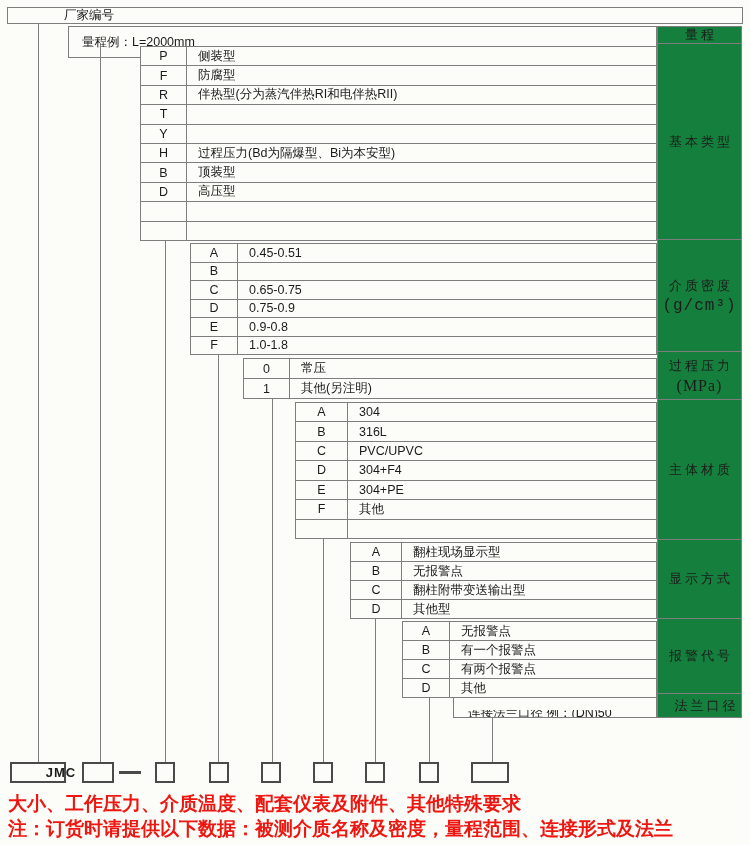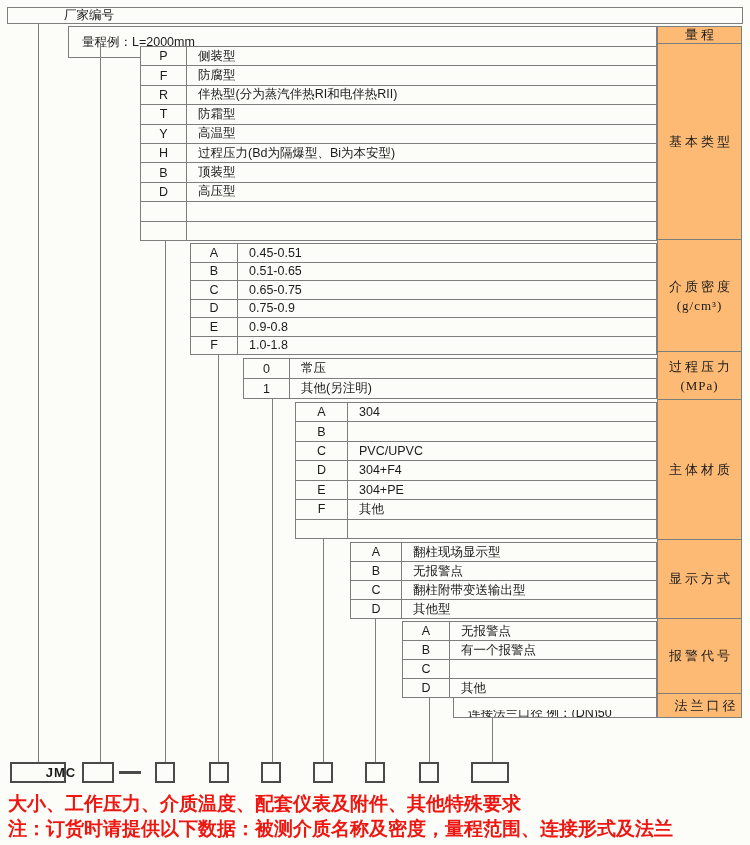--- a/index.html
+++ b/index.html
@@ -18,27 +18,27 @@
   #sec-basic   {left:140px;top:46px; width:517px;} #sec-basic .row{height:19.4px;}  #sec-basic .code{width:46px;}
   #sec-density {left:190px;top:243px;width:467px;} #sec-density .row{height:18.5px;}#sec-density .code{width:47px;}
   #sec-pressure{left:243px;top:358px;width:414px;} #sec-pressure .row{height:20px;} #sec-pressure .code{width:46px;}
   #sec-material{left:295px;top:402px;width:362px;} #sec-material .row{height:19.43px;}#sec-material .code{width:52px;}
   #sec-display {left:350px;top:542px;width:307px;} #sec-display .row{height:19px;}  #sec-display .code{width:51px;}
   #sec-alarm   {left:402px;top:621px;width:255px;} #sec-alarm .row{height:19px;}    #sec-alarm .code{width:47px;}
   #sec-flange  {left:453px;top:697px;width:204px;} #sec-flange .row{height:20px;}
   #sec-flange .desc{padding-left:14px;margin-top:12px;}
   
   #labels{position:absolute;left:657px;top:26px;width:85px;height:692px;border:1px solid #7e7e7e;
-          box-sizing:border-box;font-family:"Liberation Serif",serif;background:#fdba74;}
+          box-sizing:border-box;font-family:"Liberation Serif",serif;background:#15803d;}
   .lcell{box-sizing:border-box;border-bottom:1px solid #7e7e7e;display:flex;flex-direction:column;
          align-items:center;justify-content:center;font-size:13px;letter-spacing:3px;text-indent:3px;}
   .lcell:last-child{border-bottom:none;padding-left:11px;}
-  .lc-range{height:17px;} .lc-basic{height:196px;} .lc-density{height:112px;} .lc-pressure{height:48px;}
+  .lc-range{height:17px;} .lc-basic{height:196px;} .lc-density{height:112px;font-family:Liberation Mono, monospace;} .lc-pressure{height:48px;}
   .lc-material{height:140px;} .lc-display{height:79px;} .lc-alarm{height:75px;align-items:center;} .lc-flange{height:23px;}
-  .lunit{letter-spacing:1px;text-indent:0;font-size:13px;margin-top:2px;}
+  .lunit{letter-spacing:1px;text-indent:0;font-size:16px;margin-top:2px;}
   
   .vl{position:absolute;width:1px;background:#7e7e7e;}
   
   .mb{position:absolute;top:762px;height:21px;border:2px solid #4a4a4a;box-sizing:border-box;background:#fcfcf8;}
   #jmc{display:flex;align-items:center;justify-content:center;font-weight:bold;font-size:13px;letter-spacing:1px;}
   #dash{position:absolute;left:119px;top:771px;width:22px;height:3px;background:#4a4a4a;}
   
   #note{position:absolute;left:8px;top:791px;width:736px;font-size:19px;font-weight:bold;
         color:#ee1610;line-height:25px;white-space:nowrap;}
 </style>
@@ -62,25 +62,23 @@
     <div class="row">
         <span class="code">F</span>
         <span class="desc">防腐型</span>
       </div>
     <div class="row">
         <span class="code">R</span>
         <span class="desc">伴热型(分为蒸汽伴热RI和电伴热RII)</span>
       </div>
     <div class="row">
         <span class="code">T</span>
-        <span class="desc">防霜型</span>
       </div>
     <div class="row">
         <span class="code">Y</span>
-        <span class="desc">高温型</span>
       </div>
     <div class="row">
         <span class="code">H</span>
         <span class="desc">过程压力(Bd为隔爆型、Bi为本安型)</span>
       </div>
     <div class="row">
         <span class="code">B</span>
         <span class="desc">顶装型</span>
       </div>
     <div class="row">
@@ -97,21 +95,20 @@
       </div>
   </div>
 
   <div class="sec" id="sec-density">
     <div class="row">
         <span class="code">A</span>
         <span class="desc">0.45-0.51</span>
       </div>
     <div class="row">
         <span class="code">B</span>
-        <span class="desc">0.51-0.65</span>
       </div>
     <div class="row">
         <span class="code">C</span>
         <span class="desc">0.65-0.75</span>
       </div>
     <div class="row">
         <span class="code">D</span>
         <span class="desc">0.75-0.9</span>
       </div>
     <div class="row">
@@ -135,20 +132,21 @@
       </div>
   </div>
 
   <div class="sec" id="sec-material">
     <div class="row">
         <span class="code">A</span>
         <span class="desc">304</span>
       </div>
     <div class="row">
         <span class="code">B</span>
+        <span class="desc">316L</span>
       </div>
     <div class="row">
         <span class="code">C</span>
         <span class="desc">PVC/UPVC</span>
       </div>
     <div class="row">
         <span class="code">D</span>
         <span class="desc">304+F4</span>
       </div>
     <div class="row">
@@ -188,20 +186,21 @@
     <div class="row">
         <span class="code">A</span>
         <span class="desc">无报警点</span>
       </div>
     <div class="row">
         <span class="code">B</span>
         <span class="desc">有一个报警点</span>
       </div>
     <div class="row">
         <span class="code">C</span>
+        <span class="desc">有两个报警点</span>
       </div>
     <div class="row">
         <span class="code">D</span>
         <span class="desc">其他</span>
       </div>
   </div>
 
   <div class="sec" id="sec-flange">
     <div class="row">
         <span class="desc">连接法兰口径 例：(DN)50</span>

